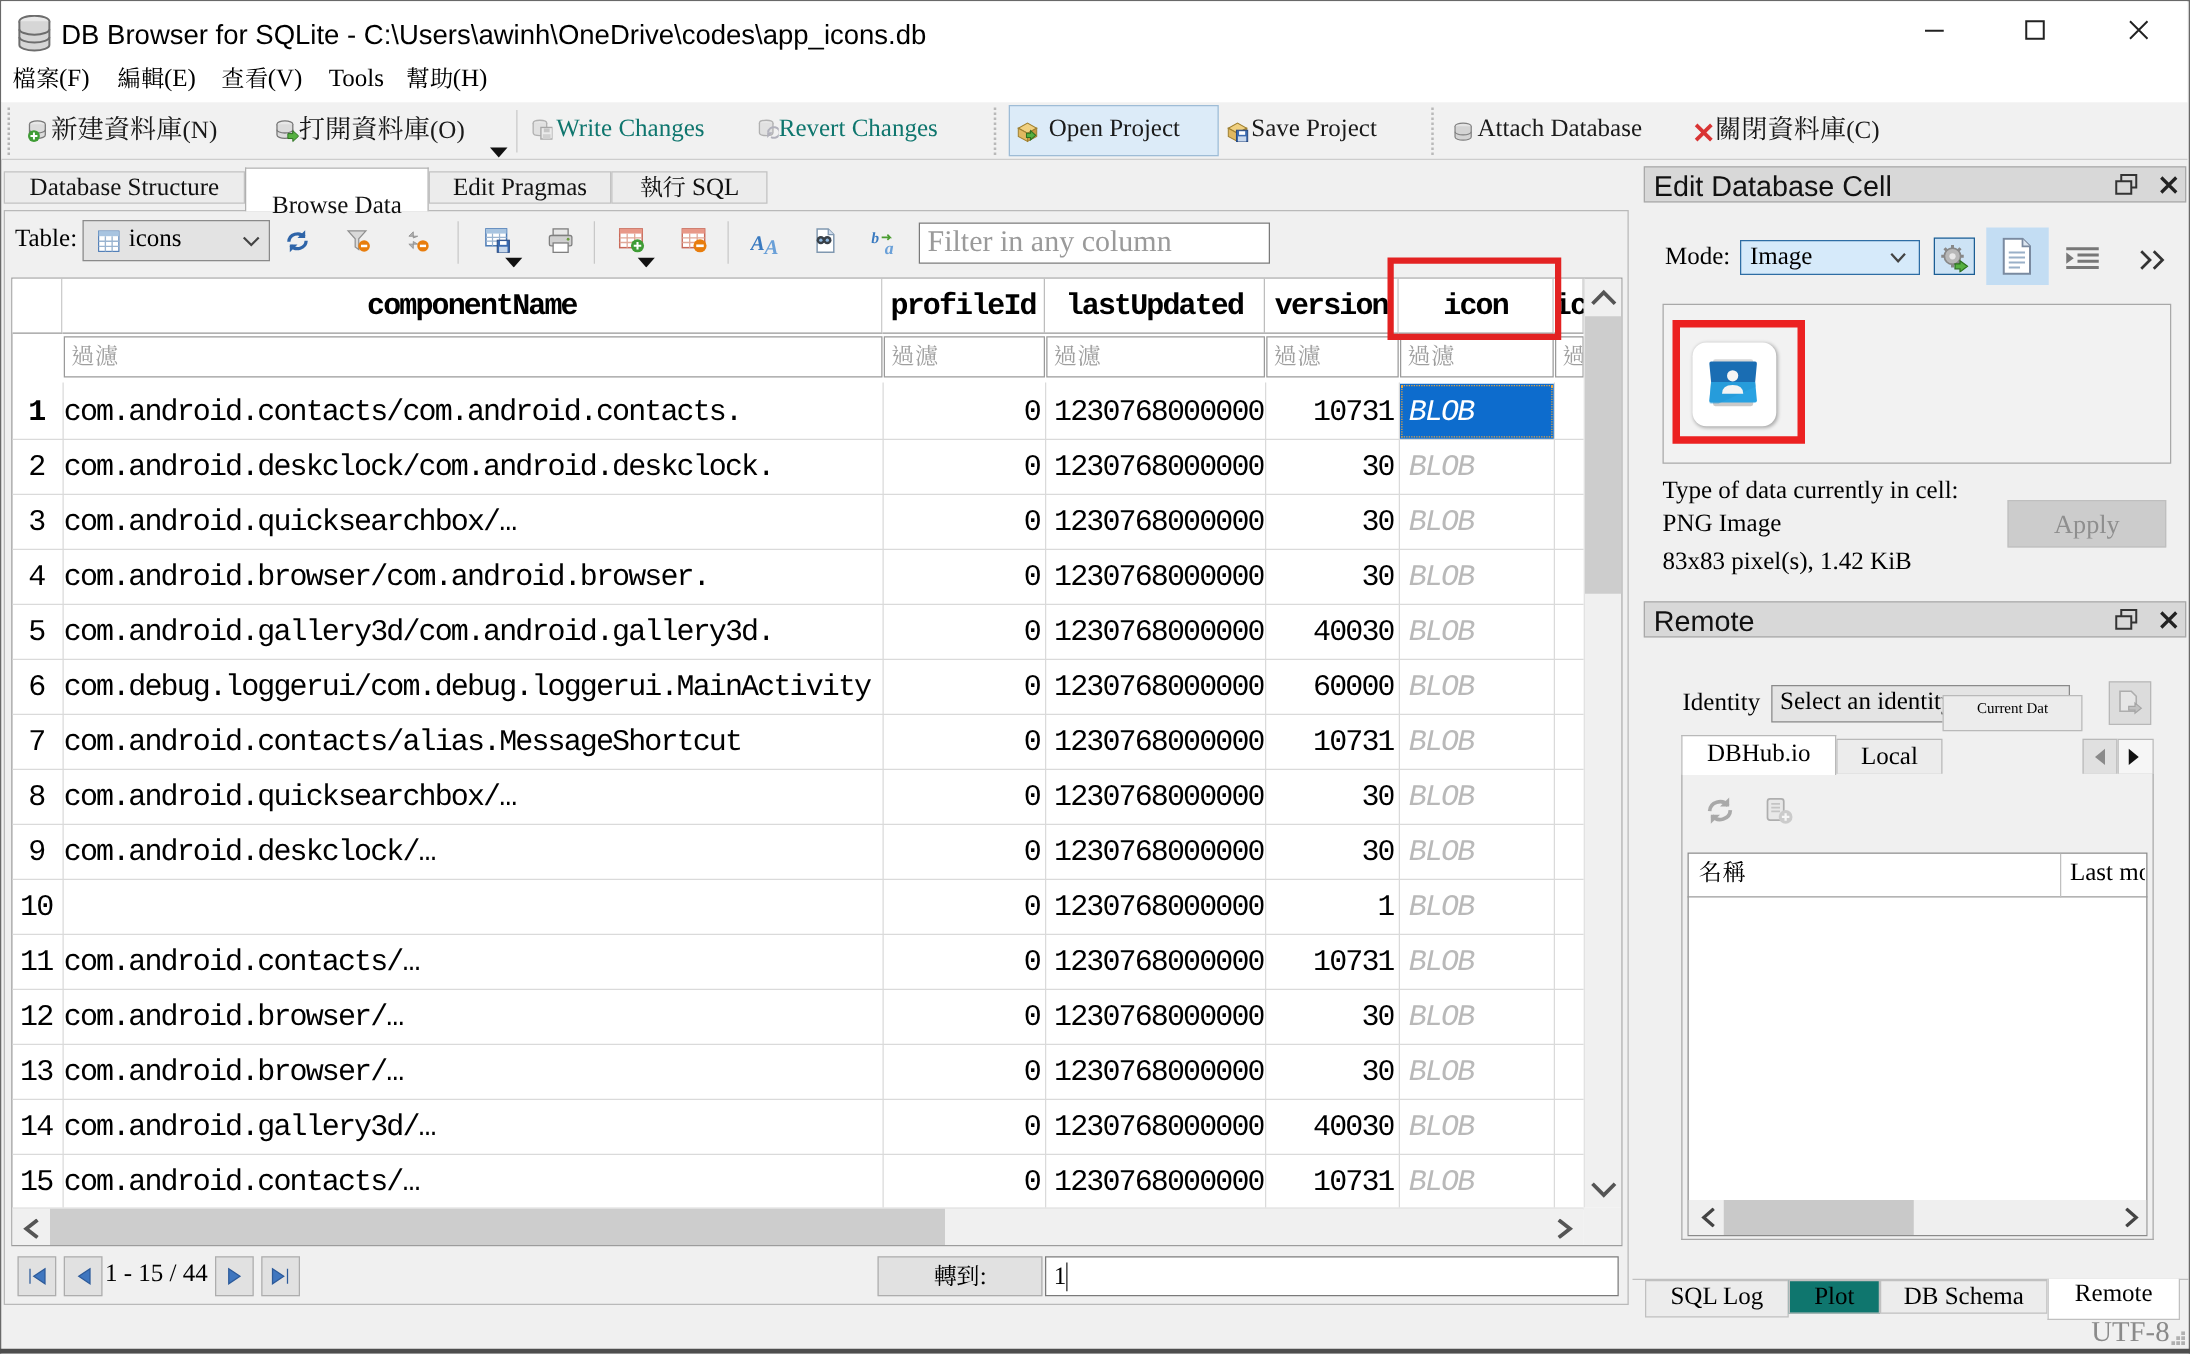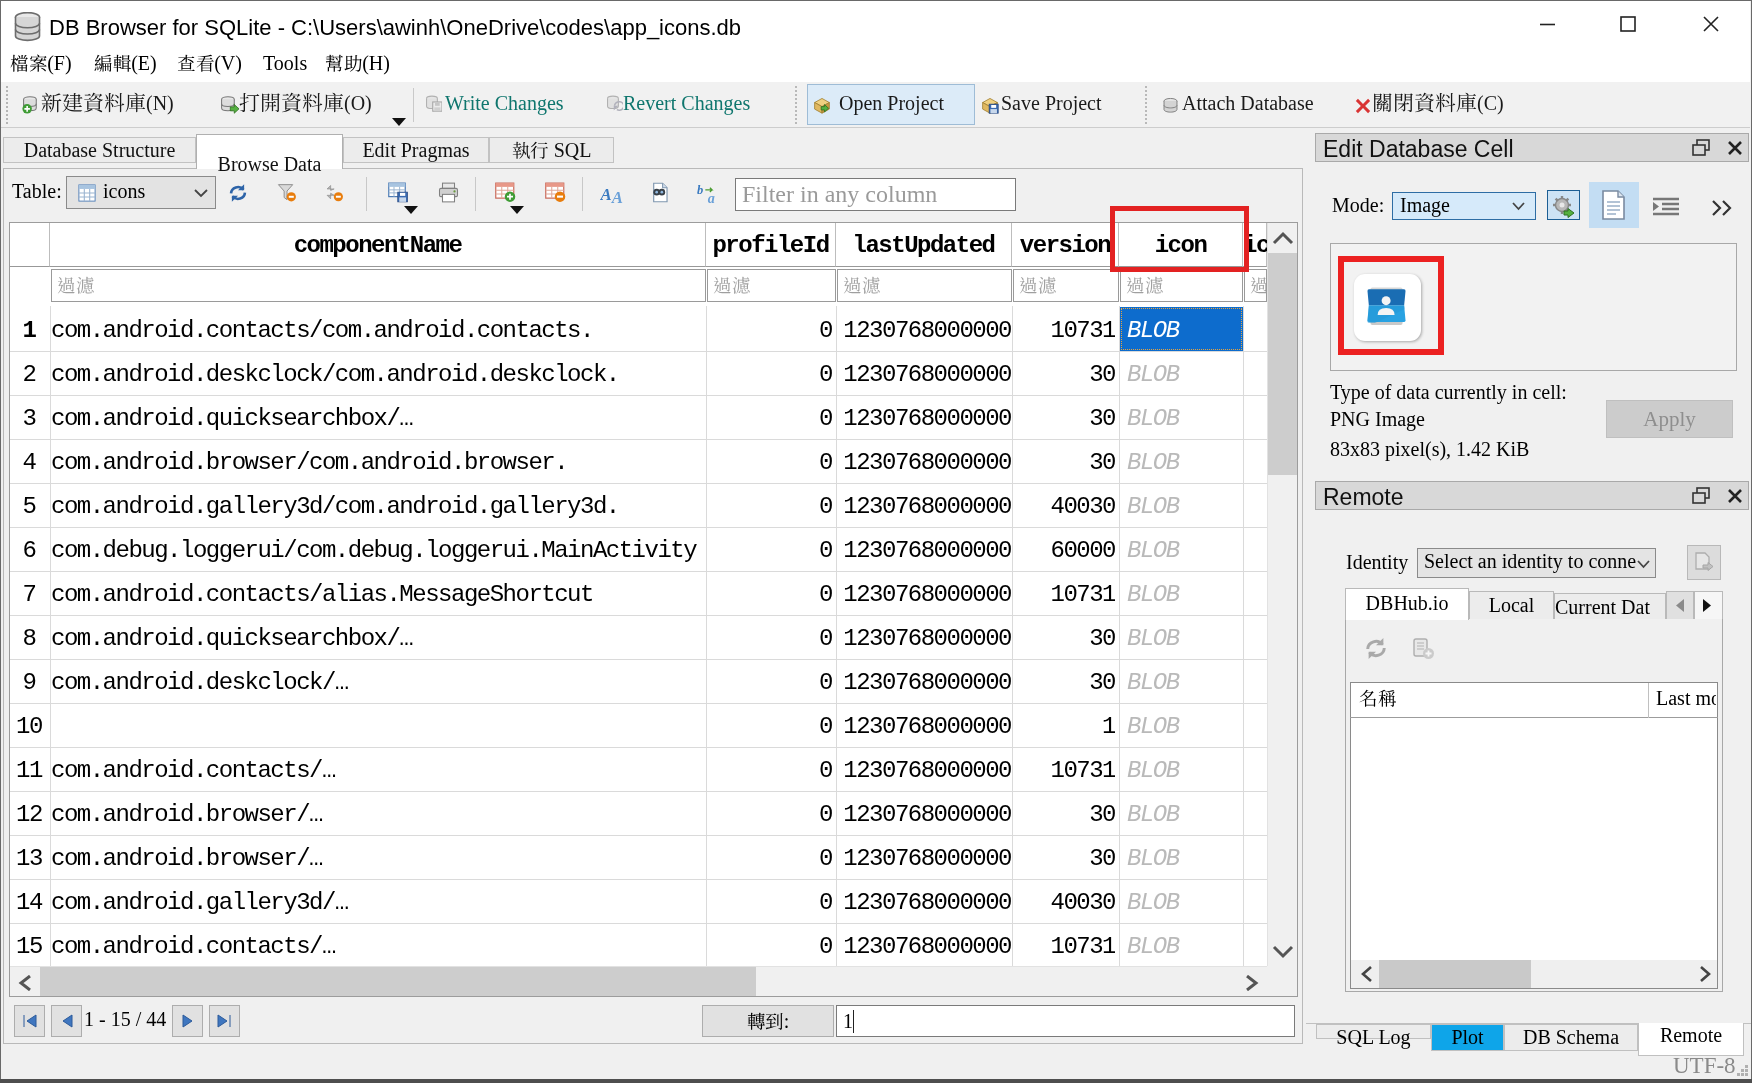--- a/index.html
+++ b/index.html
@@ -572,21 +572,21 @@
     <path d="M1 1l5.5 6L12 1" fill="none" stroke="#444" stroke-width="1.8"></path>
   </svg>
 <div class="abs" style="left:1687px;top:545px;width:34px;height:35px;background:#dcdcdc;border:1px solid #b8b8b8"></div>
 <svg class="abs" style="left:1694px;top:552px" width="21" height="21" viewBox="0 0 21 21" opacity="0.5">
  <path d="M2 1h9l4 4v12H2z" fill="#f0f0f0" stroke="#808080" stroke-width="1.3"></path>
  <path d="M9 13h5v-2.5l5 4-5 4V16H9z" fill="#a8a8a8" stroke="#707070"></path>
 </svg>
 
 <div class="abs" style="left:1345px;top:588px;width:124px;height:32px;background:#fff;border:1px solid #b9b9b9;border-bottom:none;text-align:center;font-size:20px;padding-top:3px;z-index:3">DBHub.io</div>
 <div class="abs" style="left:1469px;top:591px;width:85px;height:29px;background:#ececec;border:1px solid #b9b9b9;text-align:center;font-size:20px;padding-top:2px">Local</div>
-<div class="abs" style="left:1554px;top:593px;width:112px;height:29px;background:#ececec;border:1px solid #b9b9b9;text-align:left;font-size:20px;padding-top:2px;overflow:hidden;white-space:nowrap">Current Dat</div>
+<div class="abs" style="left:1554px;top:556px;width:112px;height:29px;background:#ececec;border:1px solid #b9b9b9;text-align:center;font-size:12px;padding-top:2px;overflow:hidden;white-space:nowrap">Current Dat</div>
 <div class="abs" style="left:1666px;top:591px;width:28px;height:29px;background:#e0e0e0;border:1px solid #b9b9b9"></div>
 <svg class="abs" style="left:1673px;top:598px" width="13" height="15">
     <path d="M11 1L3 7.5l8 6.5z" fill="#8a8a8a"></path>
   </svg>
 <div class="abs" style="left:1694px;top:591px;width:29px;height:29px;background:#f6f6f6;border:1px solid #b9b9b9"></div>
 <svg class="abs" style="left:1701px;top:598px" width="13" height="15">
     <path d="M2 1l8 6.5L2 14z" fill="#111"></path>
   </svg>
 
 <div class="abs" style="left:1345px;top:619px;width:378px;height:373px;background:#f0f0f0;border:1px solid #a8a8a8;border-top:none"></div>
@@ -614,22 +614,22 @@
 <span class="abs" style="left:1656px;top:687px;font-size:20px;width:60px;overflow:hidden;white-space:nowrap;display:inline-block">Last mo</span>
 <svg class="abs" style="left:1360px;top:966px" width="13" height="16">
     <path d="M11 1L3 8l8 7" fill="none" stroke="#444" stroke-width="2.6"></path>
   </svg>
 <div class="abs" style="left:1379px;top:960px;width:152px;height:28px;background:#c9c9c9"></div>
 <svg class="abs" style="left:1699px;top:966px" width="13" height="16">
     <path d="M2 1l8 7-8 7" fill="none" stroke="#444" stroke-width="2.6"></path>
   </svg>
 
 <div class="abs" style="left:1306px;top:1023px;width:445px;height:1px;background:#c0c0c0"></div>
-<div class="abs" style="left:1316px;top:1024px;width:115px;height:15px;background:#ececec;border:1px solid #c0c0c0;text-align:center;font-size:20px;padding-top:1px">SQL Log</div>
-<div class="abs" style="left:1431px;top:1024px;width:73px;height:27px;background:#0ea5e9;border:1px solid #c0c0c0;text-align:center;font-size:20px;padding-top:1px">Plot</div>
+<div class="abs" style="left:1316px;top:1024px;width:115px;height:30px;background:#ececec;border:1px solid #c0c0c0;text-align:center;font-size:20px;padding-top:1px">SQL Log</div>
+<div class="abs" style="left:1431px;top:1024px;width:73px;height:27px;background:#0f766e;border:1px solid #c0c0c0;text-align:center;font-size:20px;padding-top:1px">Plot</div>
 <div class="abs" style="left:1504px;top:1024px;width:134px;height:27px;background:#ececec;border:1px solid #c0c0c0;text-align:center;font-size:20px;padding-top:1px">DB Schema</div>
 <div class="abs" style="left:1638px;top:1023px;width:106px;height:33px;background:#fff;border:1px solid #c0c0c0;border-top:none;text-align:center;font-size:20px;padding-top:1px;z-index:3">Remote</div>
 
 <span class="abs" style="left:1673px;top:1053px;font-size:23px;color:#8a8a8a">UTF-8</span>
 <svg class="abs" style="left:1737px;top:1065px" width="12" height="12">
     <g fill="#b0b0b0">
       <rect x="8" y="0" width="3" height="3"></rect>
       <rect x="4" y="4" width="3" height="3"></rect>
       <rect x="8" y="4" width="3" height="3"></rect>
       <rect x="0" y="8" width="3" height="3"></rect>

